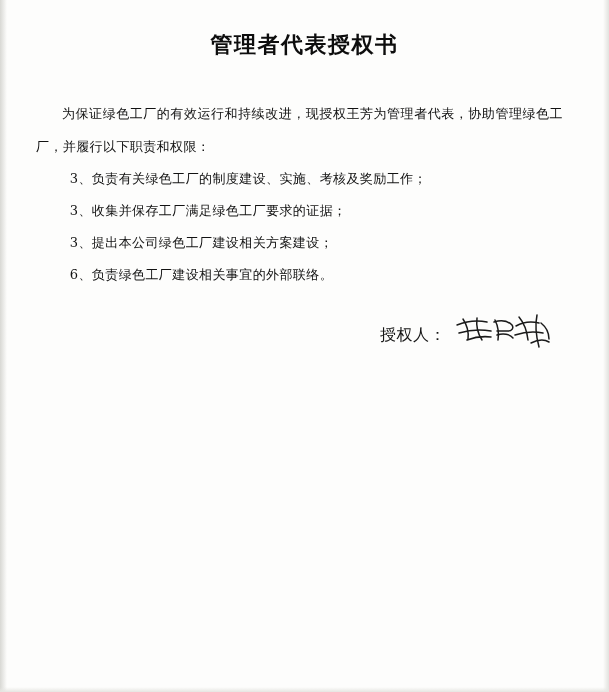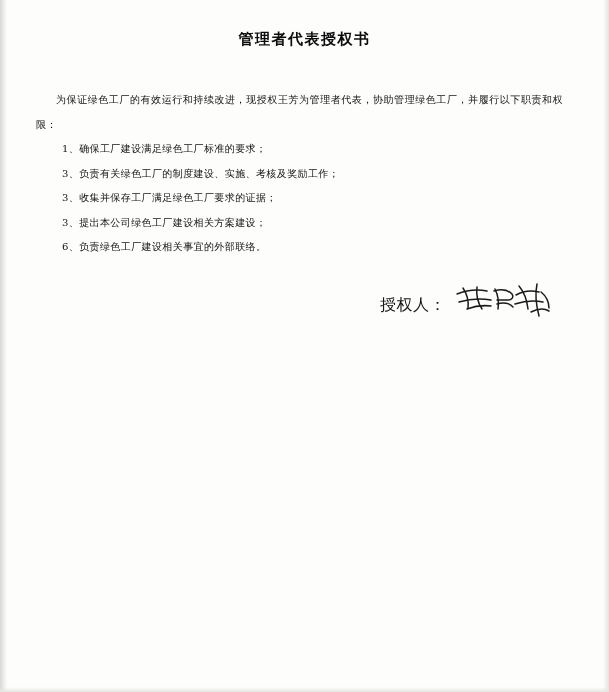--- a/index.html
+++ b/index.html
@@ -18,32 +18,32 @@
   .page {
     position: relative;
     width: 609px;
     height: 692px;
     box-sizing: border-box;
     padding: 0;
     background: #fdfdfc;
   }
   .doc-title {
     text-align: center;
-    font-size: 15px;
+    font-size: 22px;
     font-weight: bold;
     letter-spacing: 1.5px;
     margin: 0;
     padding-top: 30px;
     color: #0d0d0d;
     font-family: "DejaVu Serif", "Liberation Serif", serif;
   }
   .body-block {
     margin-top: 38px;
     padding: 0 46px 0 36px;
-    font-size: 10px;
+    font-size: 13px;
     line-height: 2.45;
     color: #121212;
     letter-spacing: 0.4px;
     text-align: justify;
   }
   .para-intro {
     text-indent: 2em;
     margin: 0;
     line-height: 2.5;
   }
@@ -111,21 +111,20 @@
 </style>
 </head>
 <body>
 
 <div class="page">
 
   <h1 class="doc-title">管理者代表授权书</h1>
 
   <div class="body-block">
     <p class="para-intro">为保证绿色工厂的有效运行和持续改进，现授权王芳为管理者代表，协助管理绿色工厂，并履行以下职责和权限：</p>
-    <p class="clause">1、确保工厂建设满足绿色工厂标准的要求；</p>
     <p class="clause">3、负责有关绿色工厂的制度建设、实施、考核及奖励工作；</p>
     <p class="clause">3、收集并保存工厂满足绿色工厂要求的证据；</p>
     <p class="clause">3、提出本公司绿色工厂建设相关方案建设；</p>
     <p class="clause">6、负责绿色工厂建设相关事宜的外部联络。</p>
   </div>
 
   <div class="sign-block">
     <div class="sign-line">
       <span class="sign-label">授权人：</span>
       <span class="signature">

